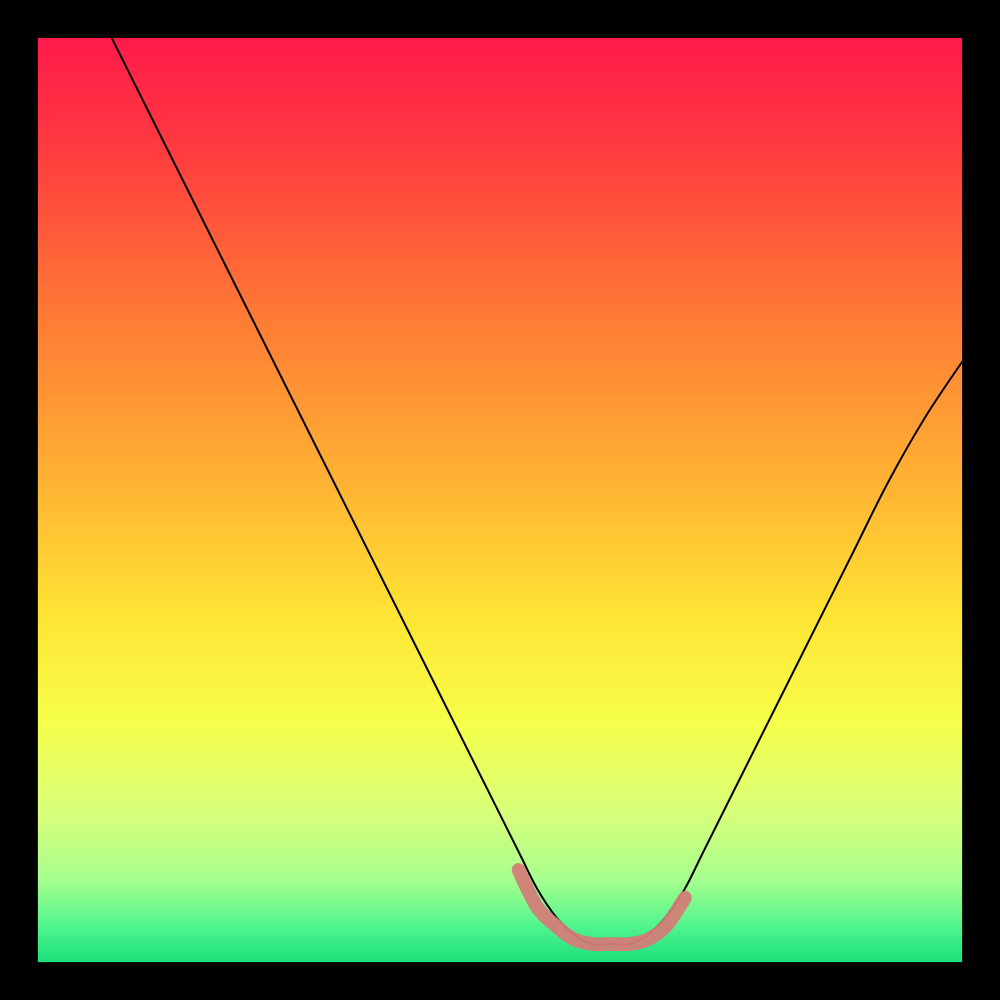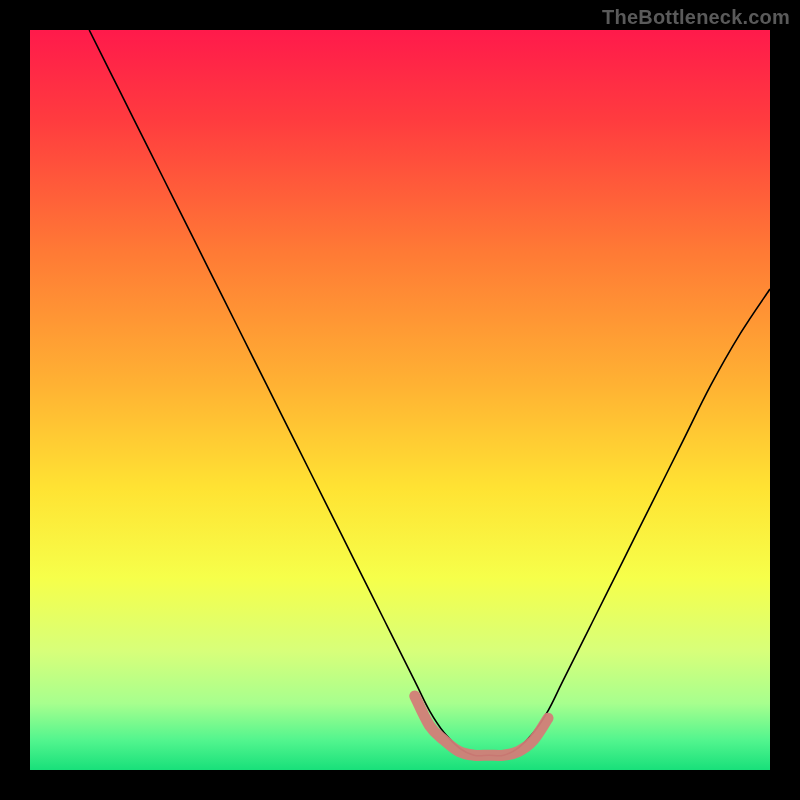--- a/index.html
+++ b/index.html
@@ -55,14 +55,13 @@
             <stop offset="91.0%" stop-color="#a7ff8e"></stop>
             <stop offset="96.0%" stop-color="#52f58e"></stop>
             <stop offset="100.0%" stop-color="#18e07a"></stop>
           </linearGradient>
       </defs>
       <rect x="0" y="0" width="740" height="740" fill="url(#bg-grad)"></rect>
       <path id="curve-path" fill="none" stroke="#000000" stroke-width="1.6" d="M 59.20 0.00 C 64.53 10.66, 78.14 37.89, 88.80 59.20 C 99.46 80.51, 107.74 97.09, 118.40 118.40 C 129.06 139.71, 137.34 156.29, 148.00 177.60 C 158.66 198.91, 166.94 215.49, 177.60 236.80 C 188.26 258.11, 196.54 274.69, 207.20 296.00 C 217.86 317.31, 226.14 333.89, 236.80 355.20 C 247.46 376.51, 255.74 393.09, 266.40 414.40 C 277.06 435.71, 285.34 452.29, 296.00 473.60 C 306.66 494.91, 314.94 511.49, 325.60 532.80 C 336.26 554.11, 344.54 570.69, 355.20 592.00 C 365.86 613.31, 376.81 635.22, 384.80 651.20 C 392.79 667.18, 394.27 671.48, 399.60 680.80 C 404.93 690.12, 409.07 696.34, 414.40 703.00 C 419.73 709.66, 423.87 713.80, 429.20 717.80 C 434.53 721.80, 438.67 723.87, 444.00 725.20 C 449.33 726.53, 453.47 725.20, 458.80 725.20 C 464.13 725.20, 468.27 726.53, 473.60 725.20 C 478.93 723.87, 483.07 721.80, 488.40 717.80 C 493.73 713.80, 497.87 709.66, 503.20 703.00 C 508.53 696.34, 512.67 690.12, 518.00 680.80 C 523.33 671.48, 524.81 667.18, 532.80 651.20 C 540.79 635.22, 551.74 613.31, 562.40 592.00 C 573.06 570.69, 581.34 554.11, 592.00 532.80 C 602.66 511.49, 610.94 494.91, 621.60 473.60 C 632.26 452.29, 640.54 435.71, 651.20 414.40 C 661.86 393.09, 670.14 375.18, 680.80 355.20 C 691.46 335.22, 699.74 320.72, 710.40 303.40 C 721.06 286.08, 734.67 266.99, 740.00 259.00"></path>
       <path id="highlight-path" fill="none" d="M 384.80 666.00 C 387.46 671.33, 394.27 687.61, 399.60 695.60 C 404.93 703.59, 409.07 705.74, 414.40 710.40 C 419.73 715.06, 423.87 718.84, 429.20 721.50 C 434.53 724.16, 438.67 724.53, 444.00 725.20 C 449.33 725.87, 453.47 725.20, 458.80 725.20 C 464.13 725.20, 468.27 725.87, 473.60 725.20 C 478.93 724.53, 483.07 724.16, 488.40 721.50 C 493.73 718.84, 497.87 716.39, 503.20 710.40 C 508.53 704.41, 515.34 692.20, 518.00 688.20" stroke="#d37d78" stroke-opacity="0.95" stroke-width="11" stroke-linecap="round" stroke-linejoin="round"></path>
     </svg>
   </div>
-  <div class="watermark">TheBottleneck.com</div>
 </div>
 
 </body></html>

